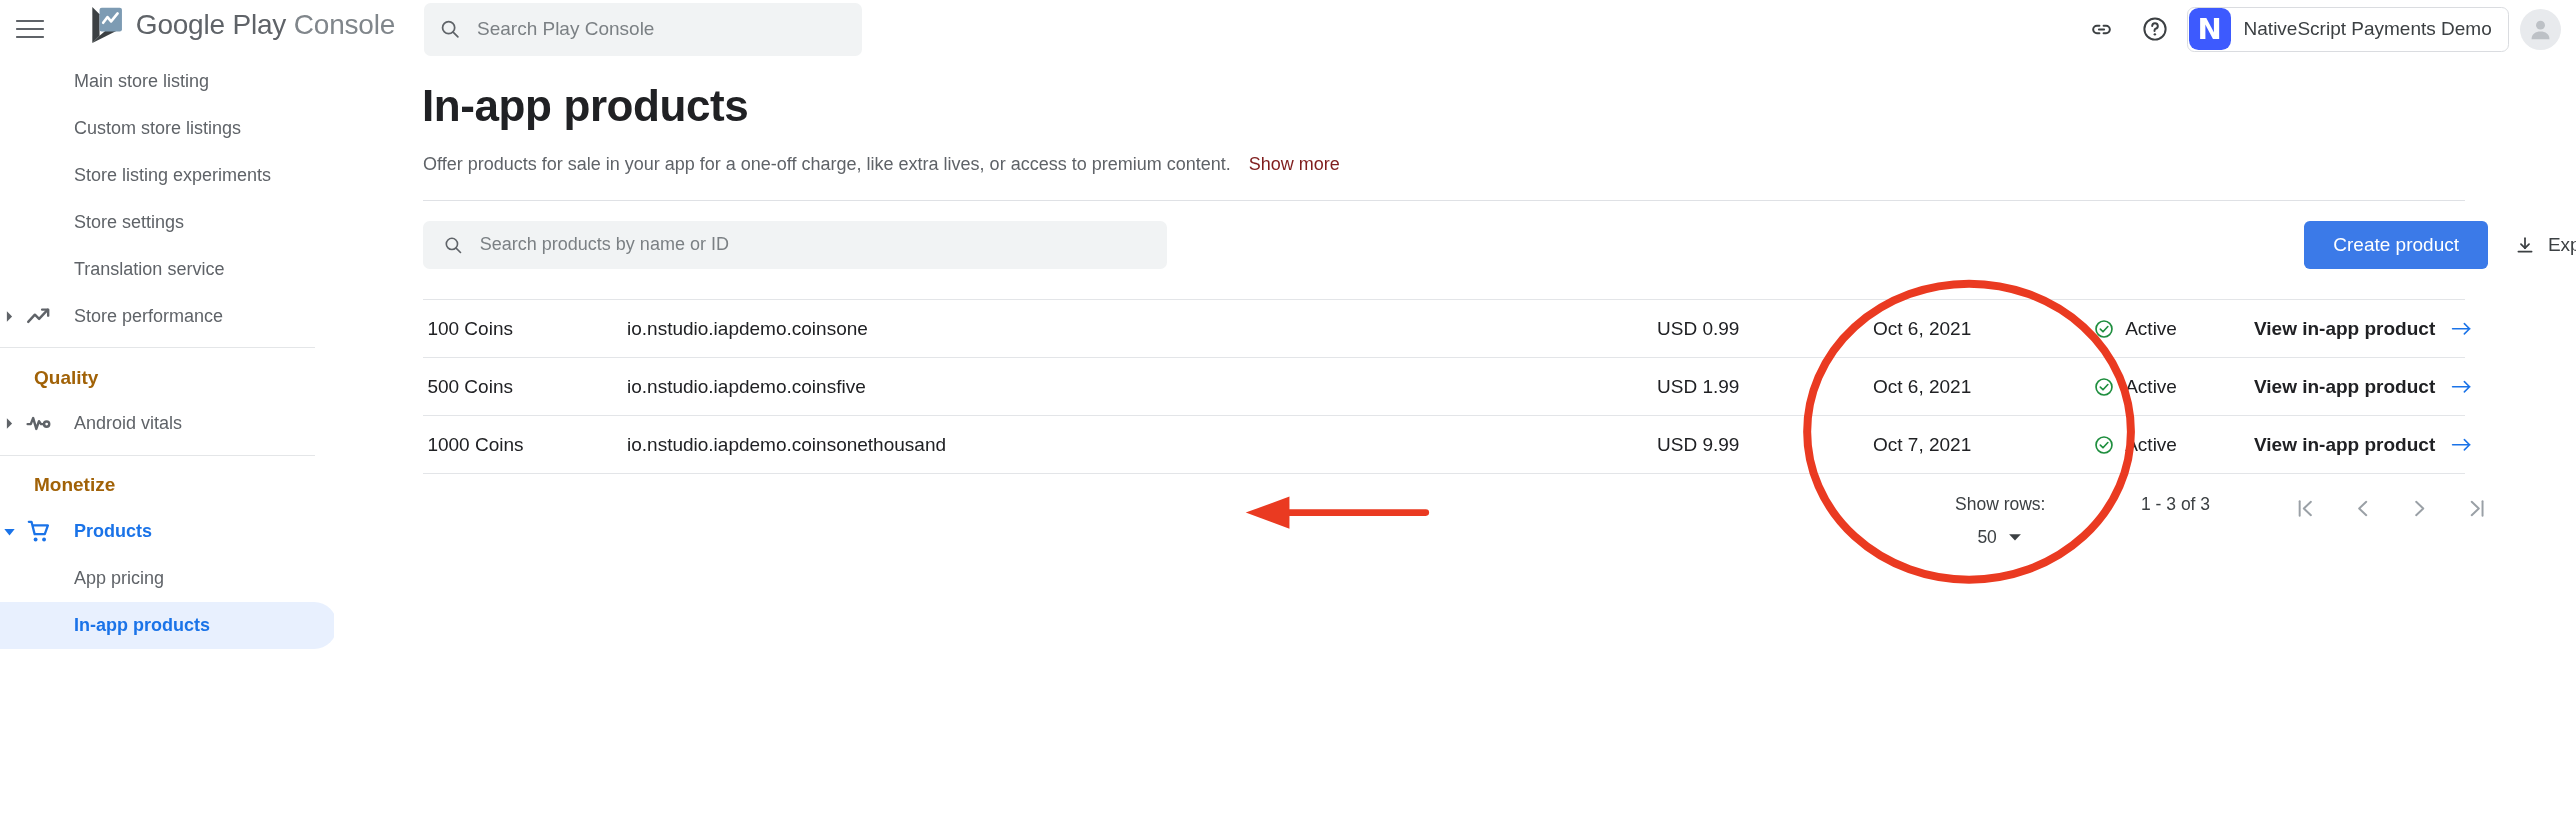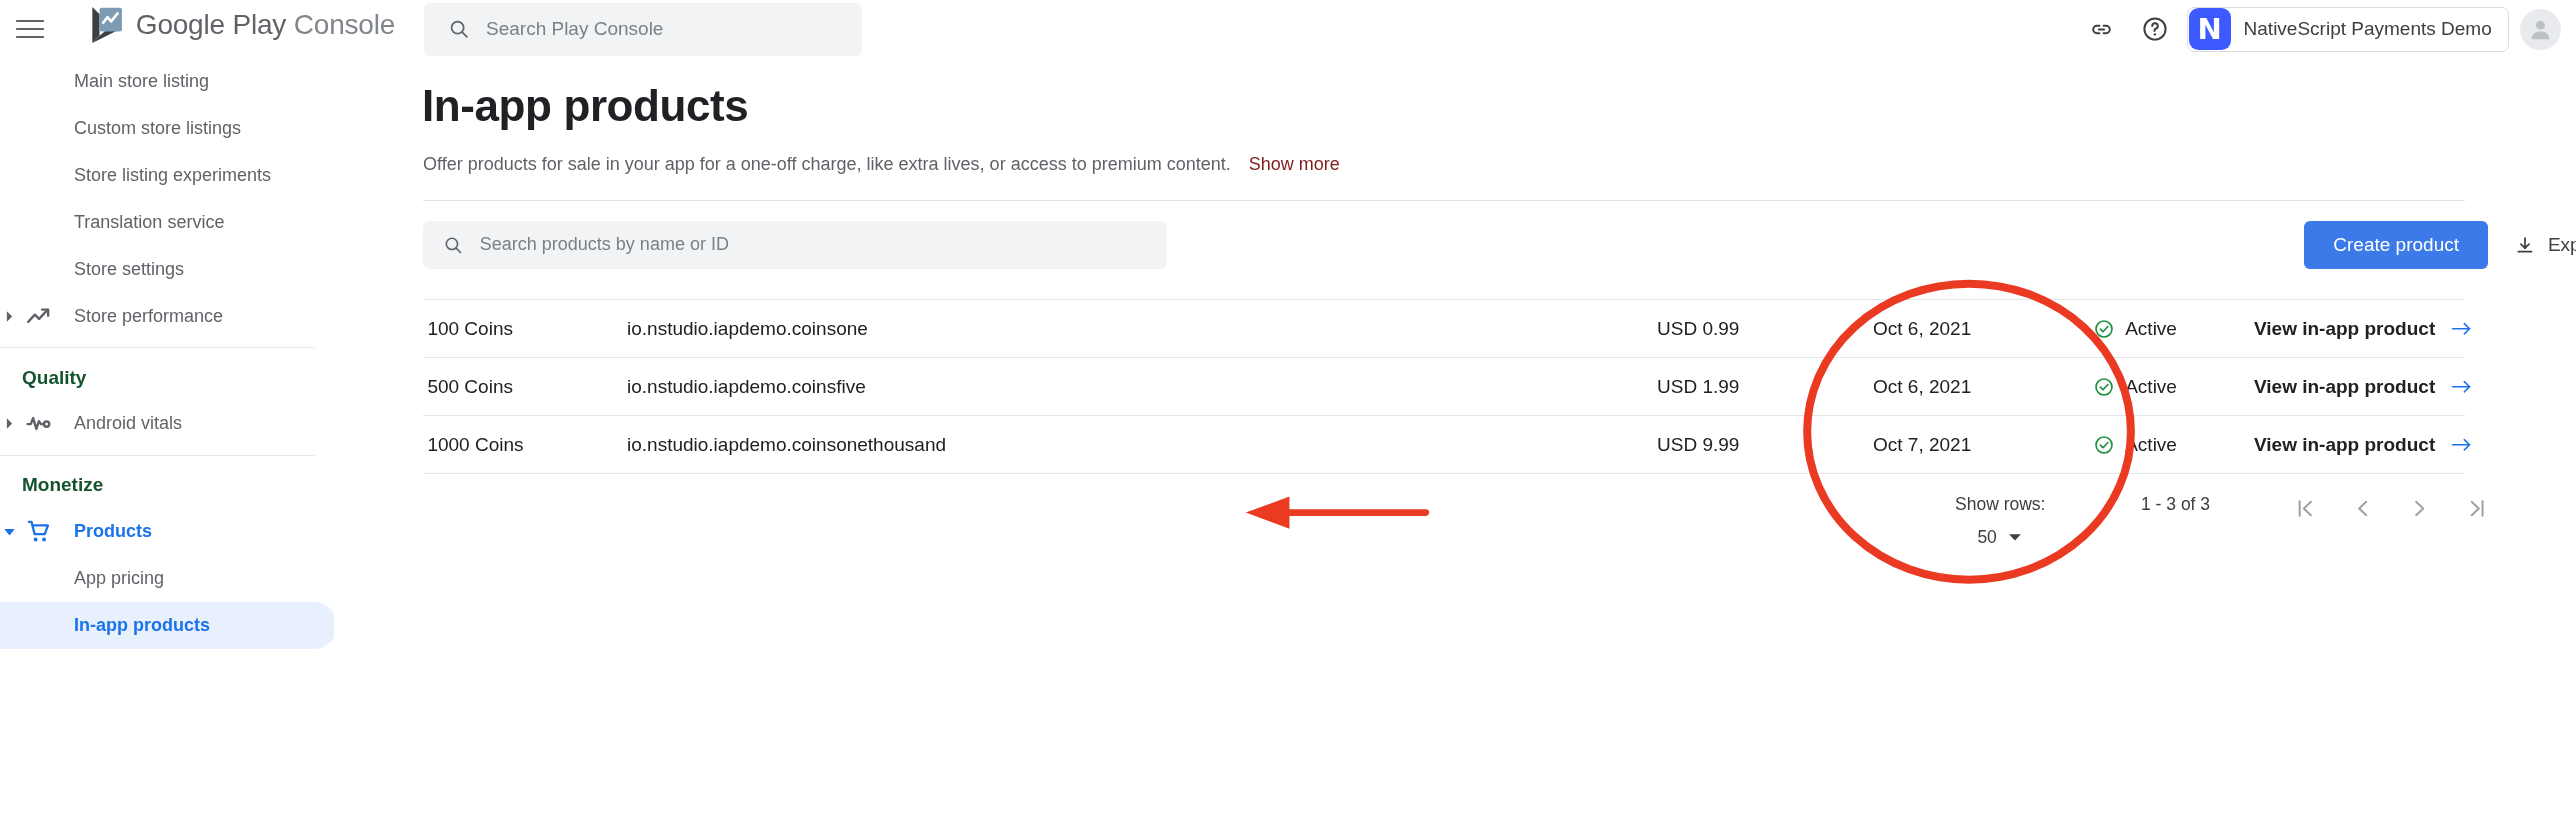--- a/index.html
+++ b/index.html
@@ -25,21 +25,21 @@
 
   .brand { position: absolute; left: 88px; top: 4.4px; display: flex; align-items: center; gap: 8.8px; }
   .brand-mark { width: 39px; height: 42px; position: relative; }
   .brand-text { font-size: 28px; letter-spacing: -0.2px; white-space: nowrap; }
   .brand-text .g { color: #5f6368; }
   .brand-text .c { color: #80868b; }
 
   .topsearch {
     position: absolute; left: 424px; top: 2.9px; width: 438px; height: 53px;
     background: #f1f3f4; border-radius: 6.6px; display: flex; align-items: center;
-    padding-left: 24px; gap: 16px; cursor: text;
+    padding-left: 15px; gap: 16px; cursor: text;
   }
   .topsearch .ph { font-size: 19px; color: #7b8084; }
 
   .topright { position: absolute; right: 14.6px; top: 0; height: 58px; display: flex; align-items: center; gap: 0px; }
   .iconbtn { width: 53px; height: 53px; display: flex; align-items: center; justify-content: center; cursor: pointer; border-radius: 50%; }
   .appchip {
     height: 45px; border: 0.7px solid #dadce0; border-radius: 7.3px;
     display: flex; align-items: center; padding: 0 16px 0 0; gap: 13px; margin: 0 11.7px 0 5.8px; cursor: pointer;
   }
   .appchip .sq {
@@ -55,21 +55,21 @@
   .nav-item {
     position: relative; height: 47px; display: flex; align-items: center; cursor: pointer;
   }
   .nav-item .caret { position: absolute; left: 2.9px; width: 13px; height: 13px; }
   .nav-item .ic { position: absolute; left: 22px; width: 32px; height: 32px; display:flex; align-items:center; justify-content:center; }
   .nav-item .lbl { position: absolute; left: 74px; font-size: 18px; color: #5f6368; white-space: nowrap; }
   .nav-item.sub .lbl { left: 74px; }
   .nav-item.active .lbl { color: #1a73e8; font-weight: bold; }
   .nav-item.active-row { background: #e8f0fe; border-top-right-radius: 23px; border-bottom-right-radius: 23px; width: 337px; }
   .nav-item.parent-active .lbl { color: #1a73e8; font-weight: bold; }
-  .sec-head { height: 45px; display: flex; align-items: center; padding-left: 22px; font-size: 19px; font-weight: bold; color: #14532d; }
+  .sec-head { height: 45px; display: flex; align-items: center; padding-left: 34px; font-size: 19px; font-weight: bold; color: #a16207; }
   .divider { height: 0.7px; background: #e4e6e8; margin: 7.3px 19px 7.3px 0; }
 
   
   .main { position: absolute; top: 58px; left: 334px; width: 2242px; height: 782px; background: #fff; }
   .page-title { position: absolute; left: 88px; top: 23px; font-size: 44px; color: #202124; letter-spacing: -0.4px; }
   .page-sub { position: absolute; left: 89px; top: 96px; font-size: 18px; color: #5f6368; white-space: nowrap; }
   .page-sub a { color: #7f1d1d; text-decoration: none; margin-left: 13px; cursor: pointer; }
   .hr-top { position: absolute; left: 89px; top: 142px; width: 2042px; height: 0.7px; background: #dfe1e5; }
 
   .toolbar { position: absolute; left: 0; top: 157px; width: 2242px; height: 66px; }
@@ -187,24 +187,24 @@
     <div class="nav-item sub" style="top:0">
       <span class="lbl">Main store listing</span>
     </div>
     <div class="nav-item sub">
       <span class="lbl">Custom store listings</span>
     </div>
     <div class="nav-item sub">
       <span class="lbl">Store listing experiments</span>
     </div>
     <div class="nav-item sub">
+      <span class="lbl">Store settings</span>
+    </div>
+    <div class="nav-item sub">
       <span class="lbl">Translation service</span>
-    </div>
-    <div class="nav-item sub">
-      <span class="lbl">Store settings</span>
     </div>
 
     <div class="nav-item">
       <span class="caret">
         <svg width="13" height="13" viewBox="0 0 10 10">
             <path d="M3 1 L7 5 L3 9 Z" fill="#5f6368"></path>
           </svg>
       </span>
       <span class="ic">
         <svg width="29" height="29" viewBox="0 0 24 24">

